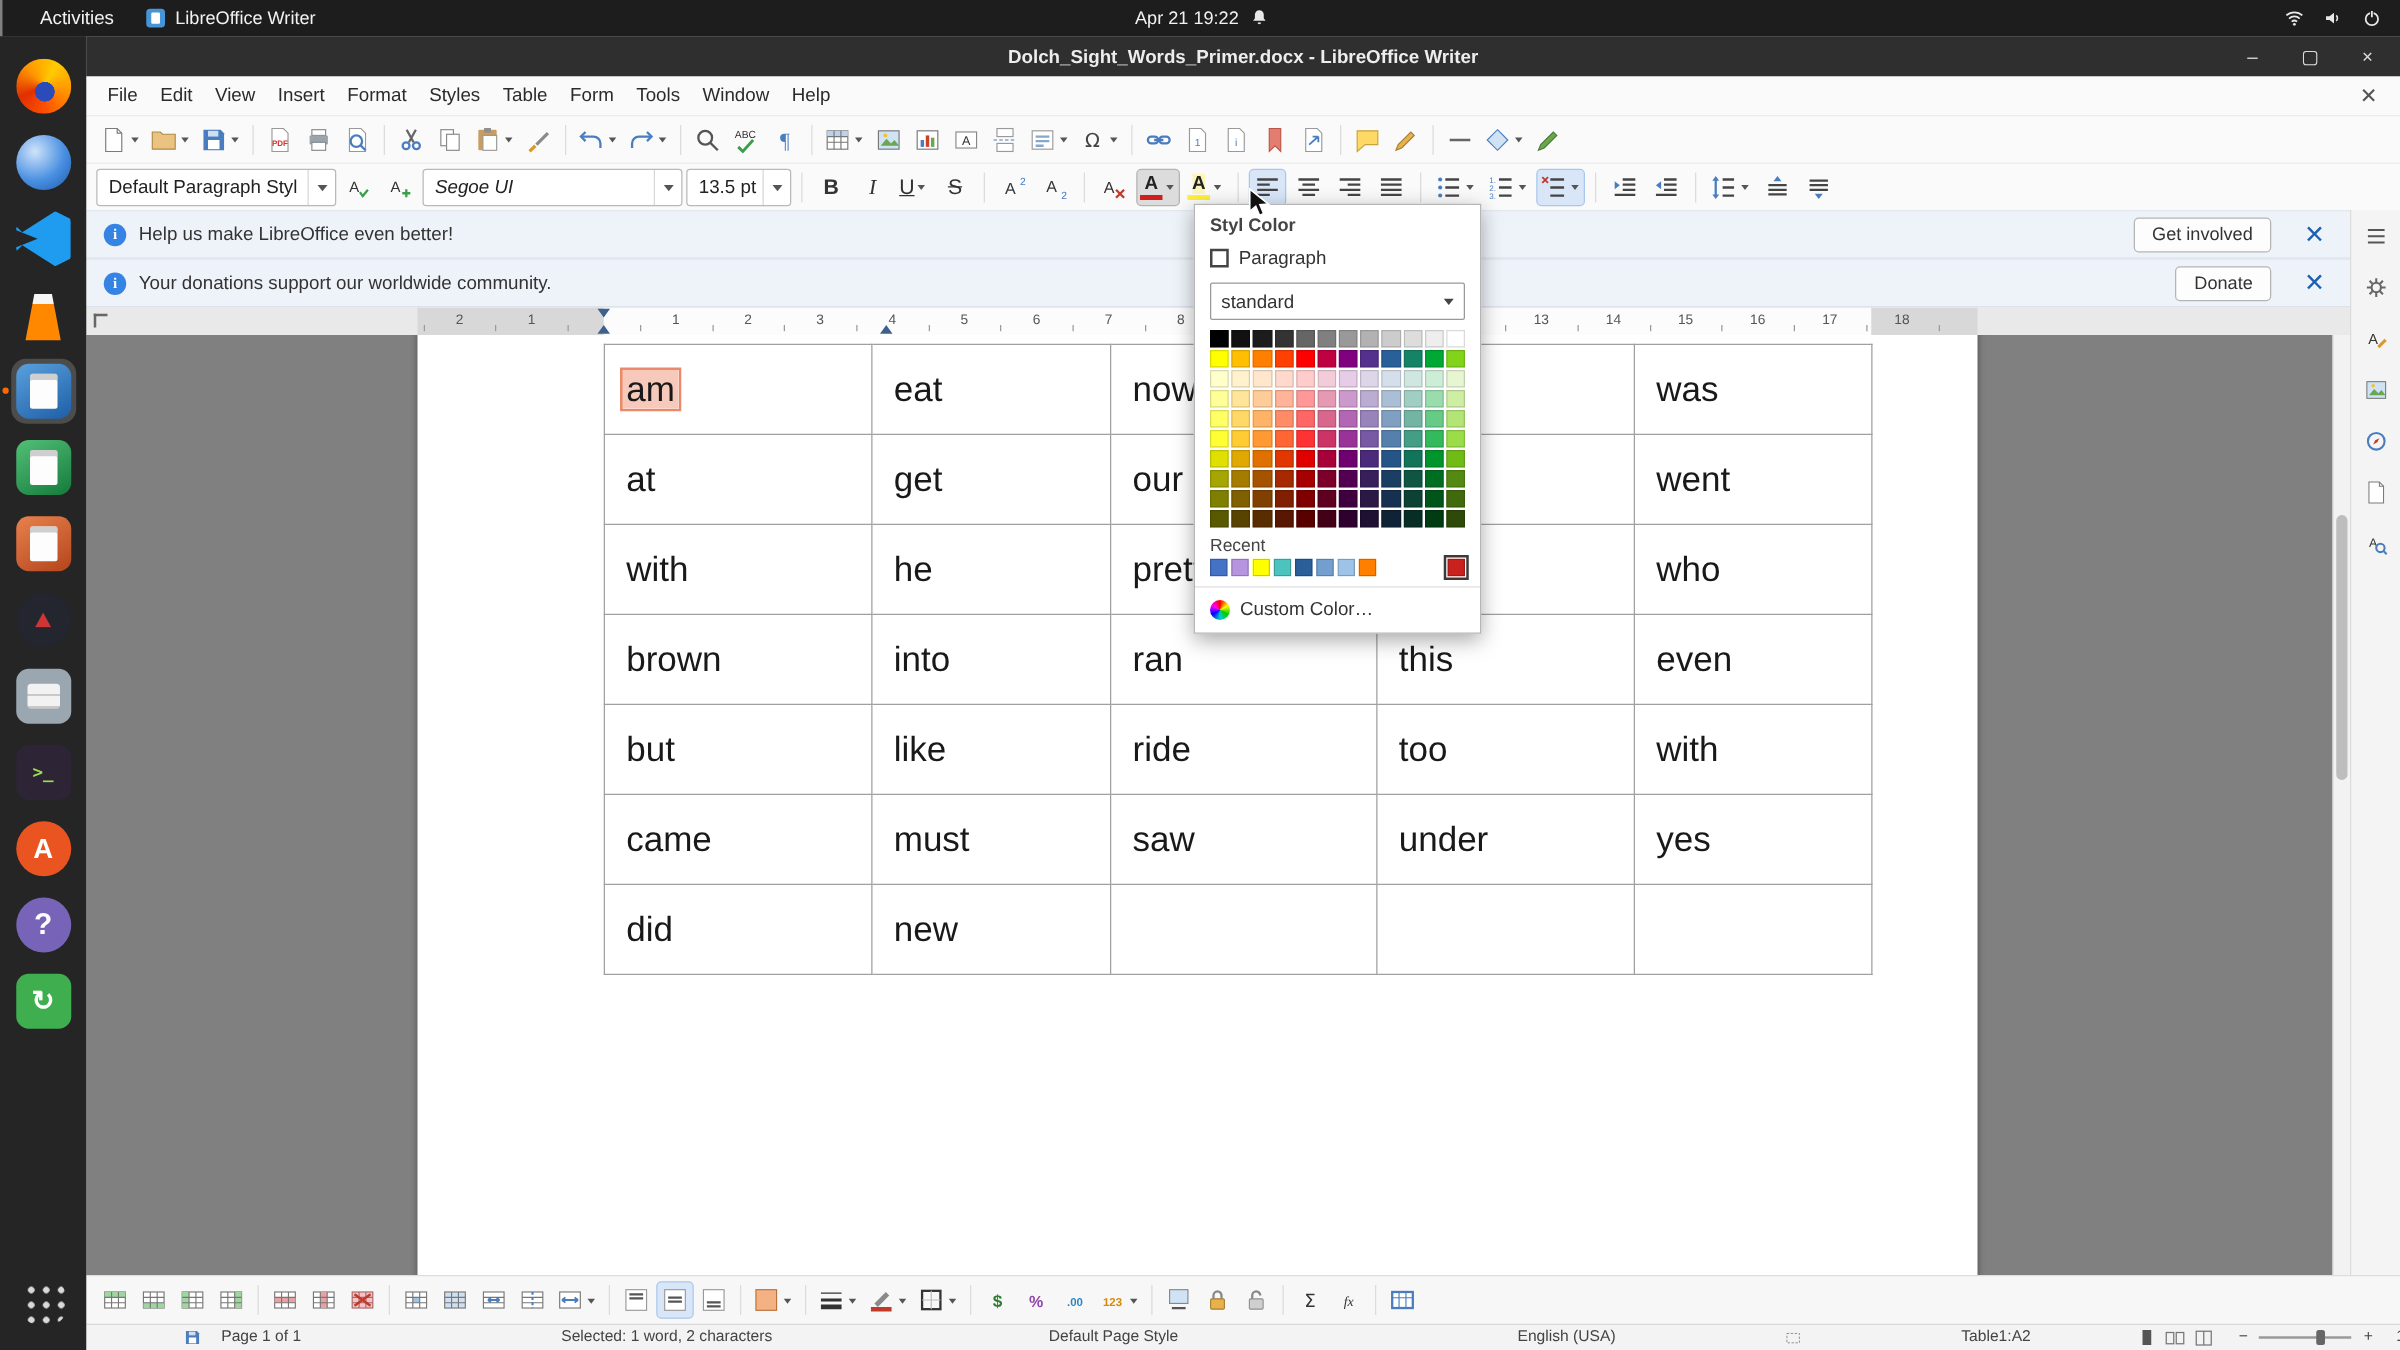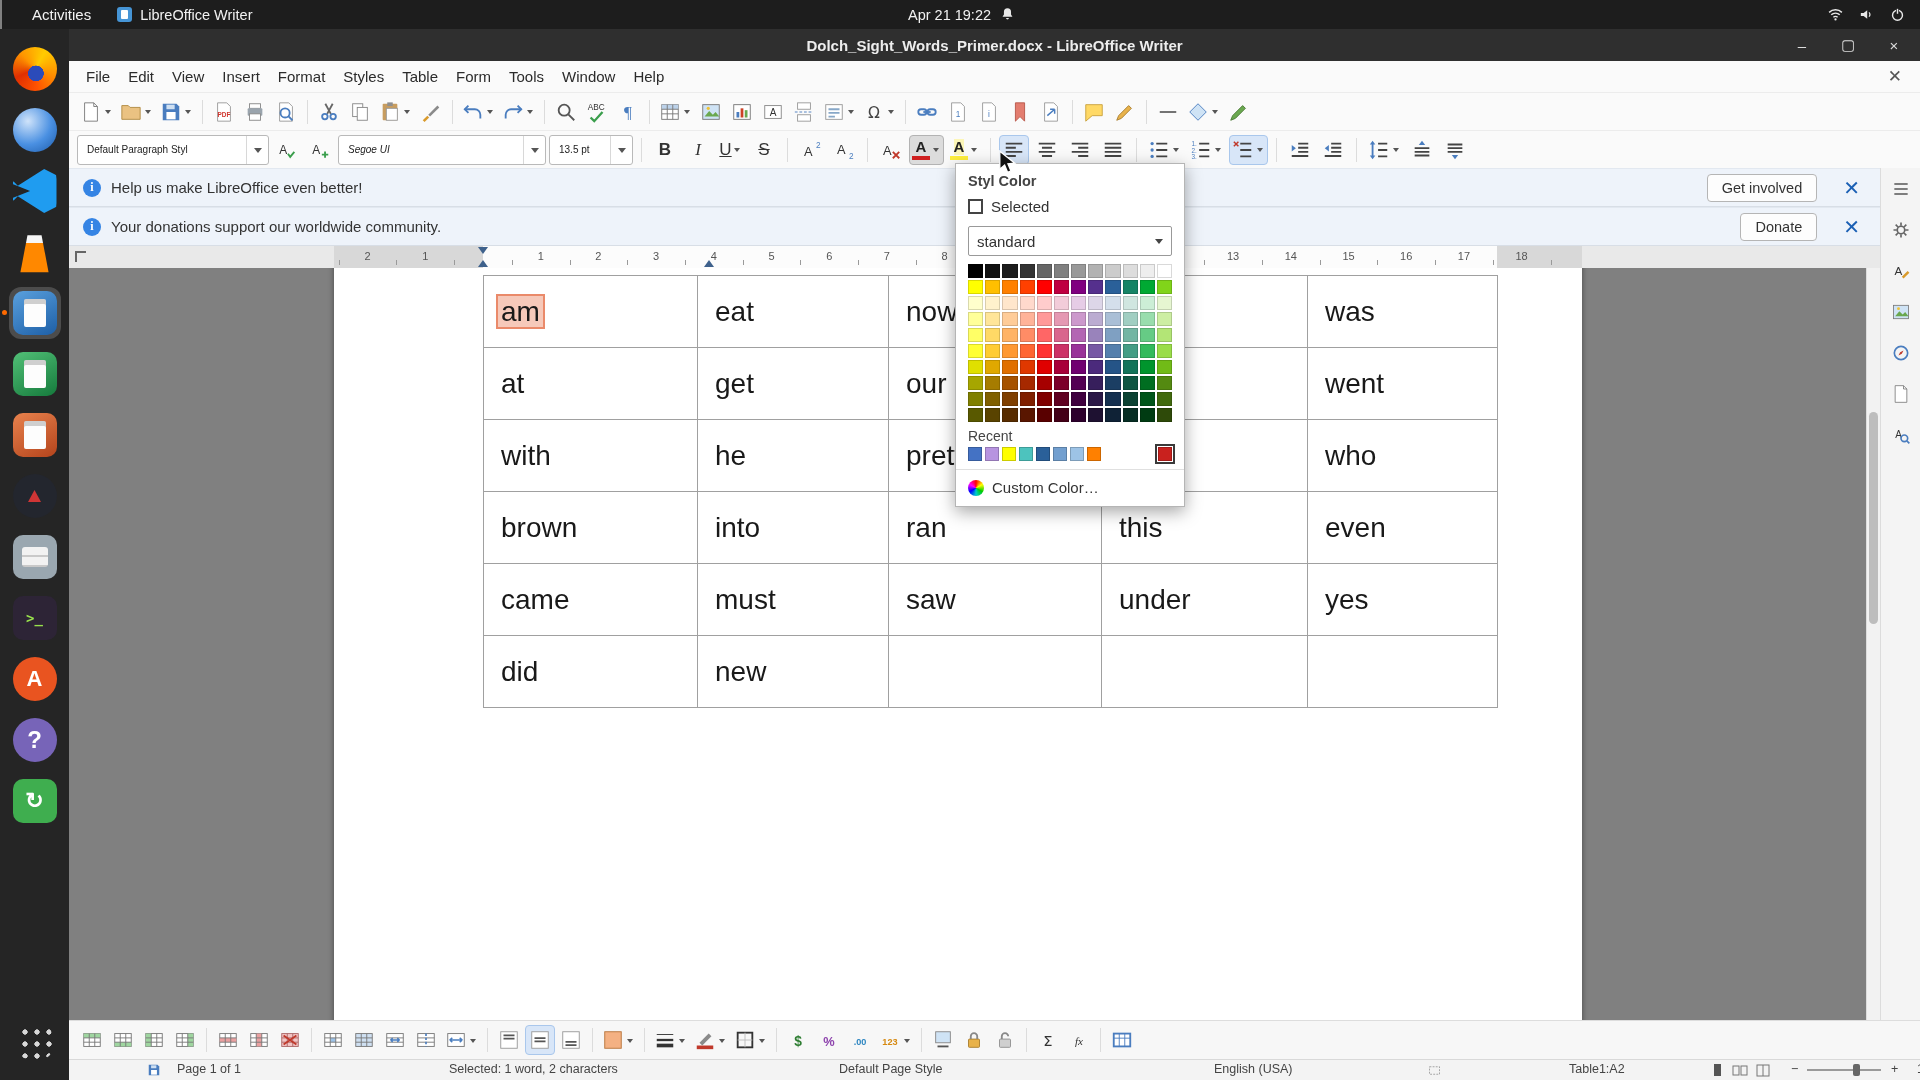--- a/index.html
+++ b/index.html
@@ -51,21 +51,21 @@
 .toolbar{display:flex;align-items:center;padding:0 8px;gap:1px;background:#fafafa;border-top:1px solid #ececec;flex:0 0 auto}
 #tb1{height:38px}
 #tb2{height:38px;gap:3px}
 .tbtn{height:30px;min-width:30px;border-radius:4px;border:1px solid rgba(0,0,0,0);display:inline-flex;align-items:center;justify-content:center;padding:0 2px;position:relative}
 .tbtn.on{background:#d8e6f8;border-color:#a9c7ec}
 .tbtn.pressed{background:#dcdcdc;border-color:#b3b3b3}
 .dd{width:11px;height:100%;display:inline-flex;align-items:center;justify-content:center}
 .dd::after{content:"";border:3.5px solid rgba(0,0,0,0);border-top:4.5px solid #555;margin-top:4px}
 .tsep{width:1px;height:24px;background:#dcdcdc;margin:0 5px;display:inline-block}
 .combo{height:30px;background:#fff;border:1px solid #b9b9b9;border-radius:3px;display:inline-flex;align-items:center;overflow:hidden}
-.ct{padding-left:9px;font-size:10px;color:#222;white-space:nowrap;overflow:hidden;flex:1}
+.ct{padding-left:9px;font-size:15px;color:#222;white-space:nowrap;overflow:hidden;flex:1}
 .ct.it{font-style:italic}
 .ca{width:22px;align-self:stretch;margin-left:auto;border-left:1px solid #d8d8d8;display:flex;align-items:center;justify-content:center}
 .ca::after{content:"";border:4px solid rgba(0,0,0,0);border-top:5px solid #555;margin-top:5px}
 .c-paragraph-style{width:192px}.c-font-name{width:208px}.c-font-size{width:84px}
 .fl{font-size:17px;line-height:1;color:#333}
 .fb{font-weight:bold}
 .fi{font-style:italic;font-family:"Liberation Serif",serif}
 .fu{text-decoration:underline}
 .fs{text-decoration:line-through}
 .fcw{display:flex;flex-direction:column;align-items:center;justify-content:center}
@@ -994,20 +994,27 @@
                   <td>who</td>
                 </tr>
                 <tr>
                   <td>brown</td>
                   <td>into</td>
                   <td>ran</td>
                   <td>this</td>
                   <td>even</td>
                 </tr>
                 <tr>
+                  <td>but</td>
+                  <td>like</td>
+                  <td>ride</td>
+                  <td>too</td>
+                  <td>with</td>
+                </tr>
+                <tr>
                   <td>came</td>
                   <td>must</td>
                   <td>saw</td>
                   <td>under</td>
                   <td>yes</td>
                 </tr>
                 <tr>
                   <td>did</td>
                   <td>new</td>
                   <td></td>
@@ -1251,21 +1258,21 @@
       </span>
     <span class="sb" style="left:1822px">+</span>
     <span class="sb" style="left:1848px">153%</span>
   </div>
 </div>
 
 <div id="fontcolor-popup">
   <div class="hdr">Styl Color</div>
   <div class="auto-row">
     <span class="auto-ic"></span>
-    <span>Selected</span>
+    <span>Paragraph</span>
   </div>
   <div class="pal-select">
     <span>standard</span>
   </div>
   <div id="palette">
       <span class="sw" style="background:#000000"></span>
       <span class="sw" style="background:#111111"></span>
       <span class="sw" style="background:#1C1C1C"></span>
       <span class="sw" style="background:#333333"></span>
       <span class="sw" style="background:#666666"></span>

